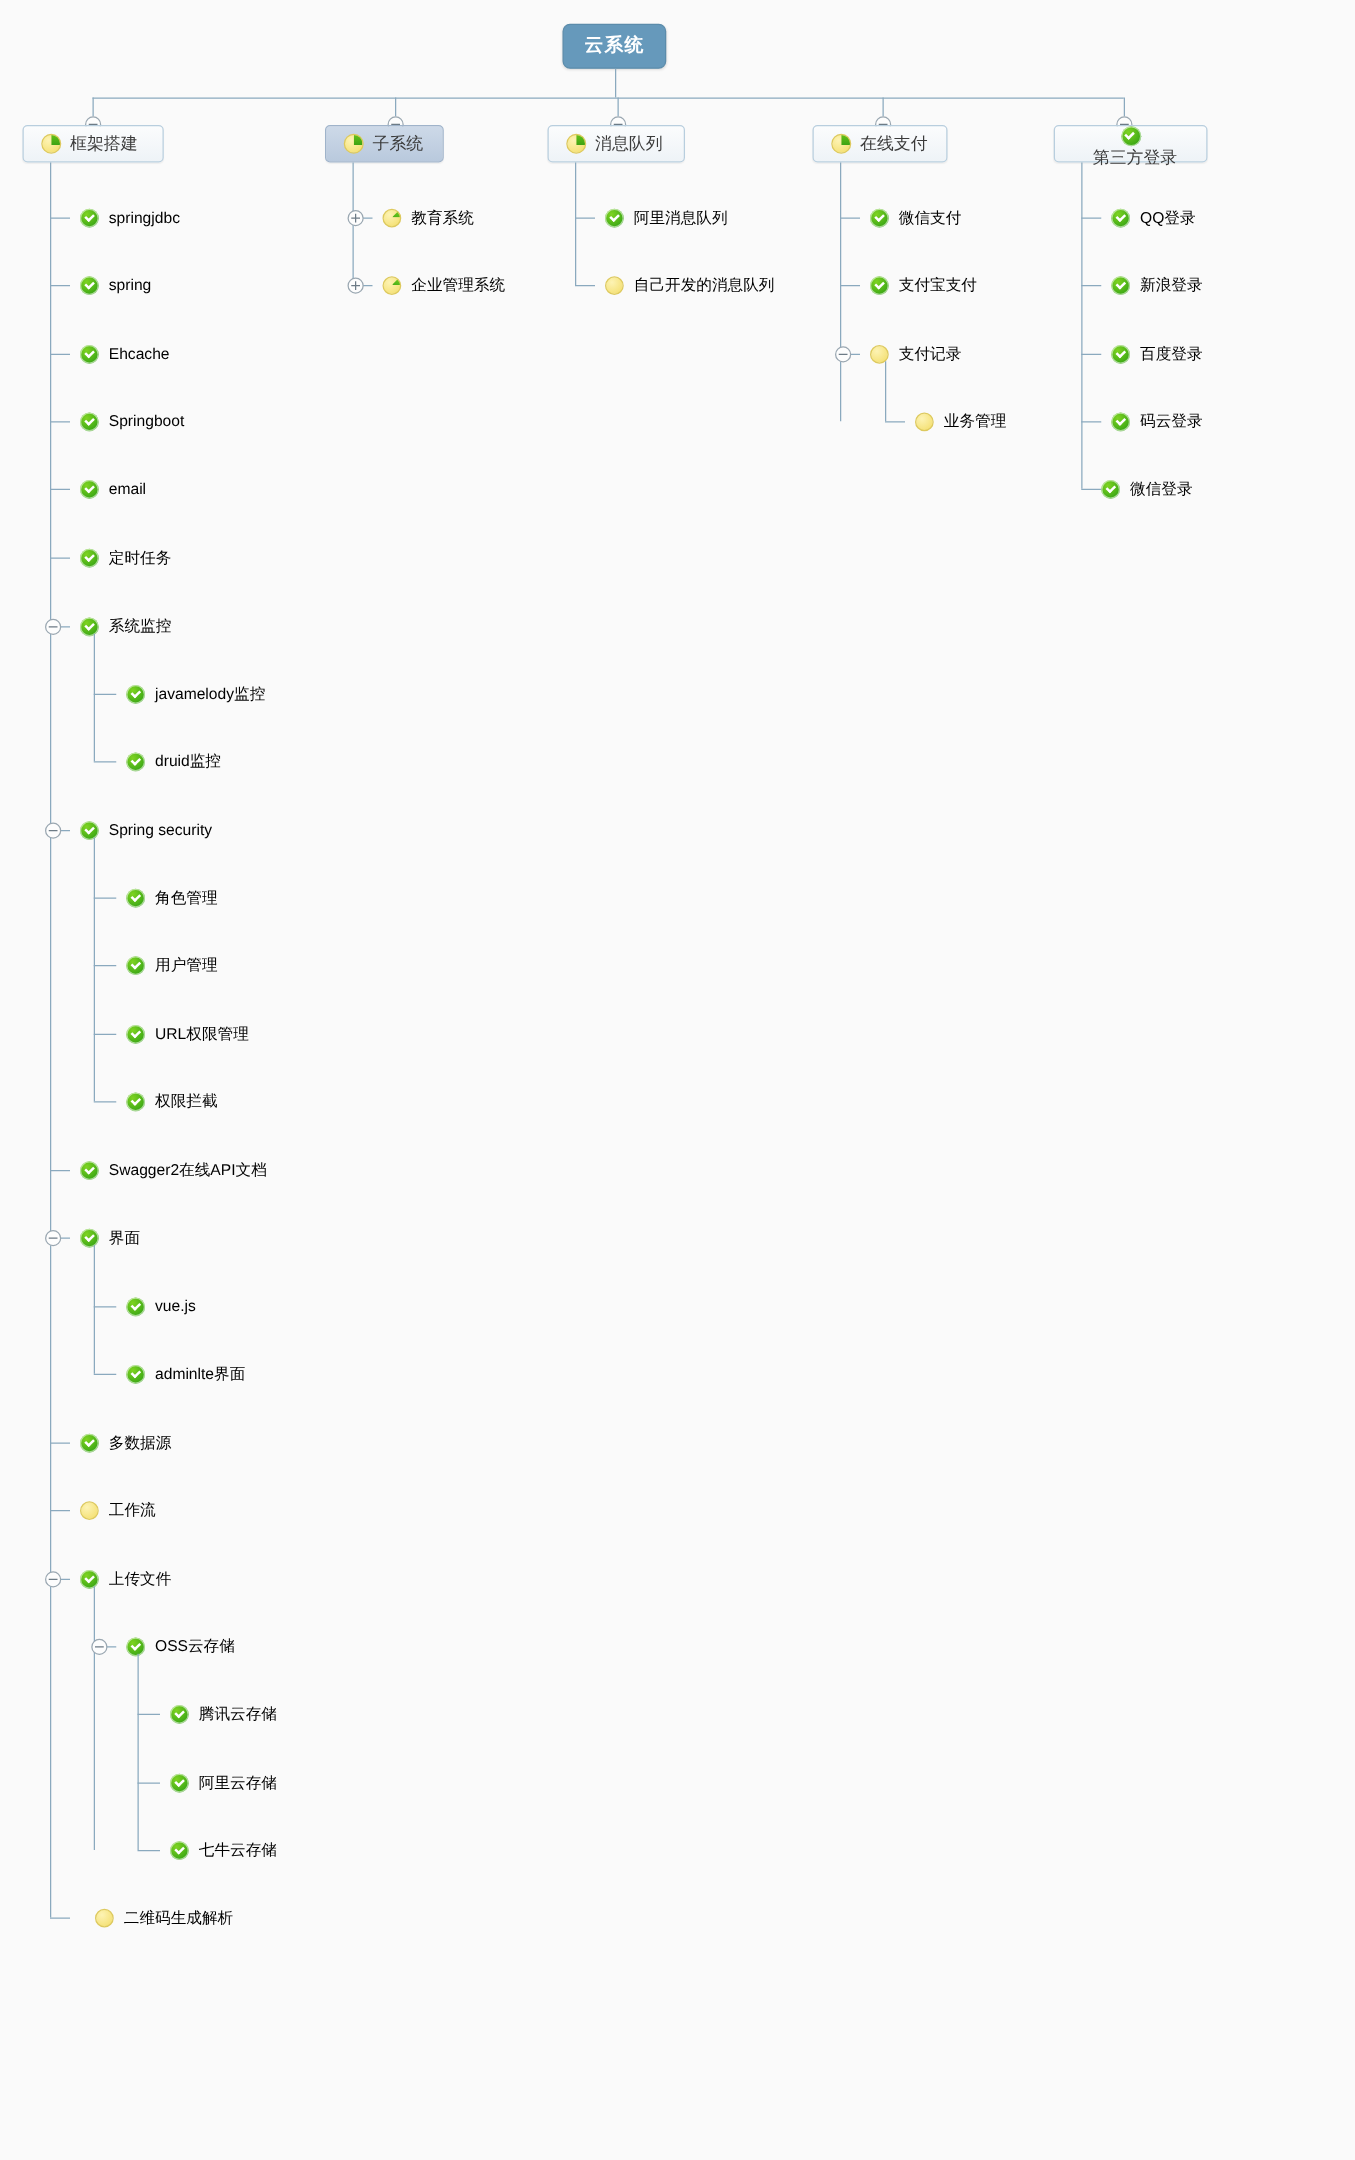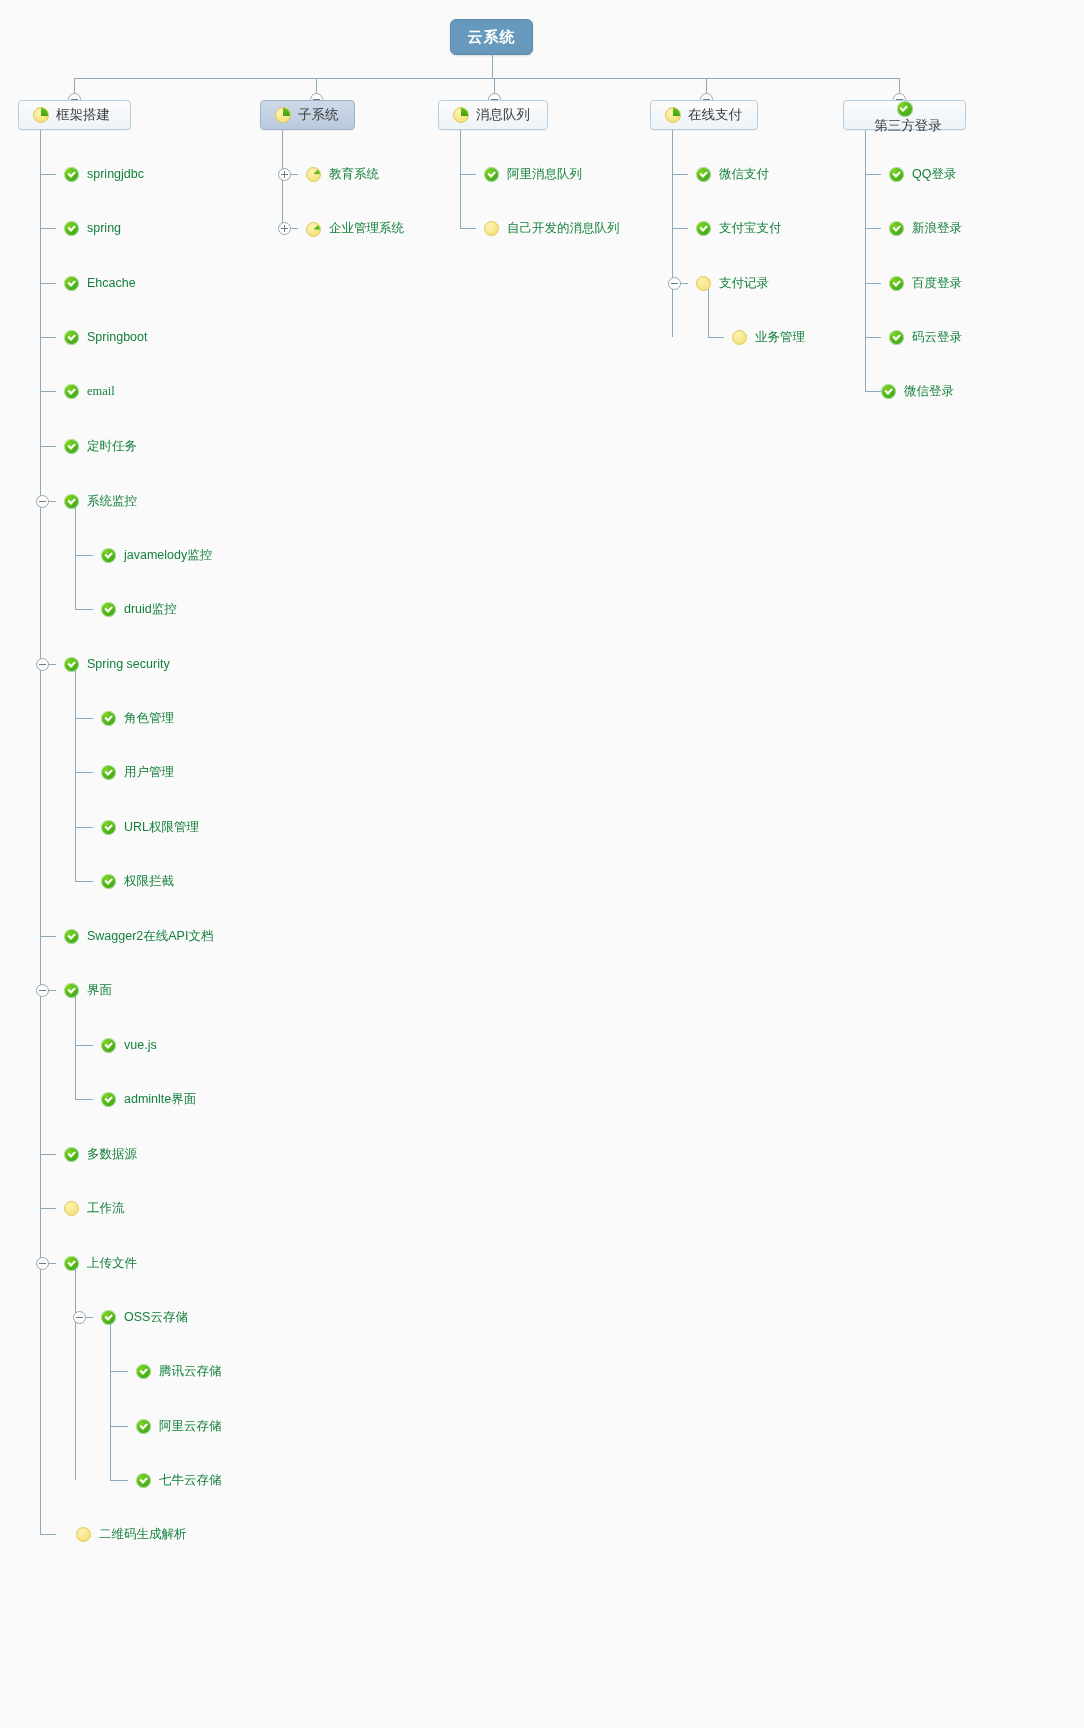--- a/index.html
+++ b/index.html
@@ -54,21 +54,21 @@
     border-color:#9fb3ca;
   }
   .l1-node .lbl{margin-left:7px;}
 
   
   .node{
     position:absolute;
     display:flex;align-items:center;
     white-space:nowrap;
     font-size:12.5px;
-    color:#15803d;
+    color:#000000;
     height:18px;
   }
   .node .lbl{margin-left:8px;line-height:18px;}
 
   
   .ic{
     width:15px;height:15px;border-radius:50%;
     flex:0 0 15px;position:relative;display:inline-block;
   }
   .ic.l1{width:16px;height:16px;flex-basis:16px;}
@@ -183,21 +183,21 @@
     <div class="node" style="left: 64px; top: 274px;">
       <span class="ic done"></span>
       <span class="lbl">Ehcache</span>
     </div>
     <div class="ln lnh" style="left: 40px; top: 337px; width: 16px; height: 1px;"></div>
     <div class="node" style="left: 64px; top: 328px;">
       <span class="ic done"></span>
       <span class="lbl">Springboot</span>
     </div>
     <div class="ln lnh" style="left: 40px; top: 391px; width: 16px; height: 1px;"></div>
-    <div class="node" style="left: 64px; top: 382px; font-family: Liberation Serif, serif;">
+    <div class="node" style="left: 64px; top: 382px;">
       <span class="ic done"></span>
       <span class="lbl">email</span>
     </div>
     <div class="ln lnh" style="left: 40px; top: 446px; width: 16px; height: 1px;"></div>
     <div class="node" style="left: 64px; top: 437px;">
       <span class="ic done"></span>
       <span class="lbl">定时任务</span>
     </div>
     <div class="ln lnh" style="left: 40px; top: 501px; width: 16px; height: 1px;"></div>
     <div class="node" style="left: 64px; top: 492px;">
@@ -310,21 +310,21 @@
       <span class="lbl">二维码生成解析</span>
     </div>
     <div class="ln lnv" style="left: 282px; top: 130px; width: 1px; height: 98px;"></div>
     <div class="ln lnh" style="left: 282px; top: 174px; width: 16px; height: 1px;"></div>
     <div class="node" style="left: 306px; top: 165px;">
       <span class="ic partial"></span>
       <span class="lbl">教育系统</span>
     </div>
     <div class="tg plus" style="left: 277.5px; top: 167.5px;"></div>
     <div class="ln lnh" style="left: 282px; top: 228px; width: 16px; height: 1px;"></div>
-    <div class="node" style="left: 306px; top: 219px; align-items: flex-end;">
+    <div class="node" style="left: 306px; top: 219px;">
       <span class="ic partial"></span>
       <span class="lbl">企业管理系统</span>
     </div>
     <div class="tg plus" style="left: 277.5px; top: 221.5px;"></div>
     <div class="ln lnv" style="left: 460px; top: 130px; width: 1px; height: 98px;"></div>
     <div class="ln lnh" style="left: 460px; top: 174px; width: 16px; height: 1px;"></div>
     <div class="node" style="left: 484px; top: 165px;">
       <span class="ic done"></span>
       <span class="lbl">阿里消息队列</span>
     </div>

